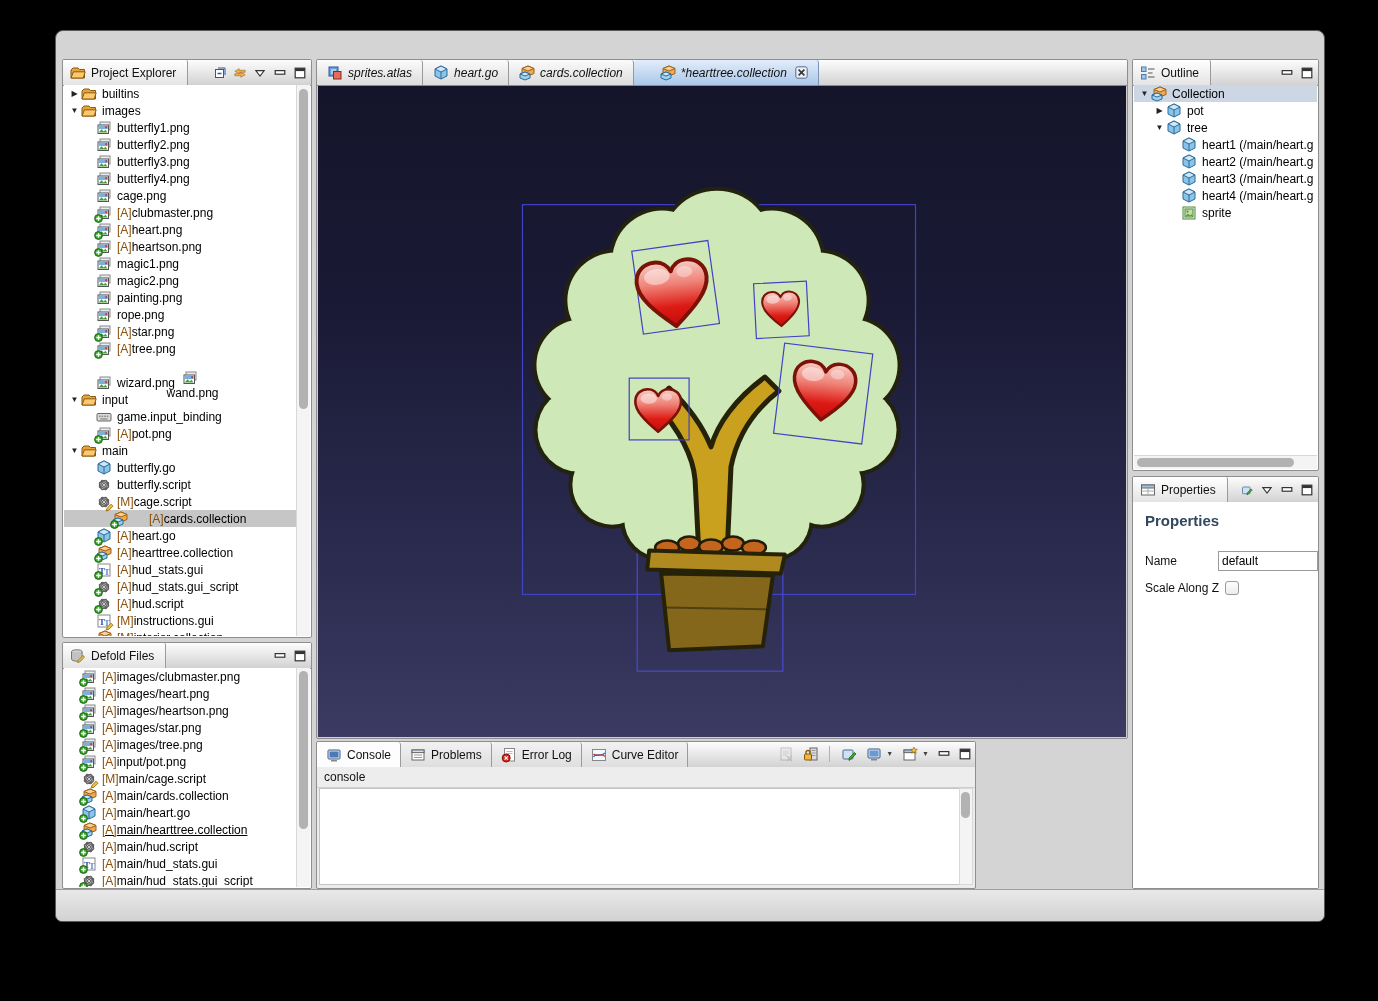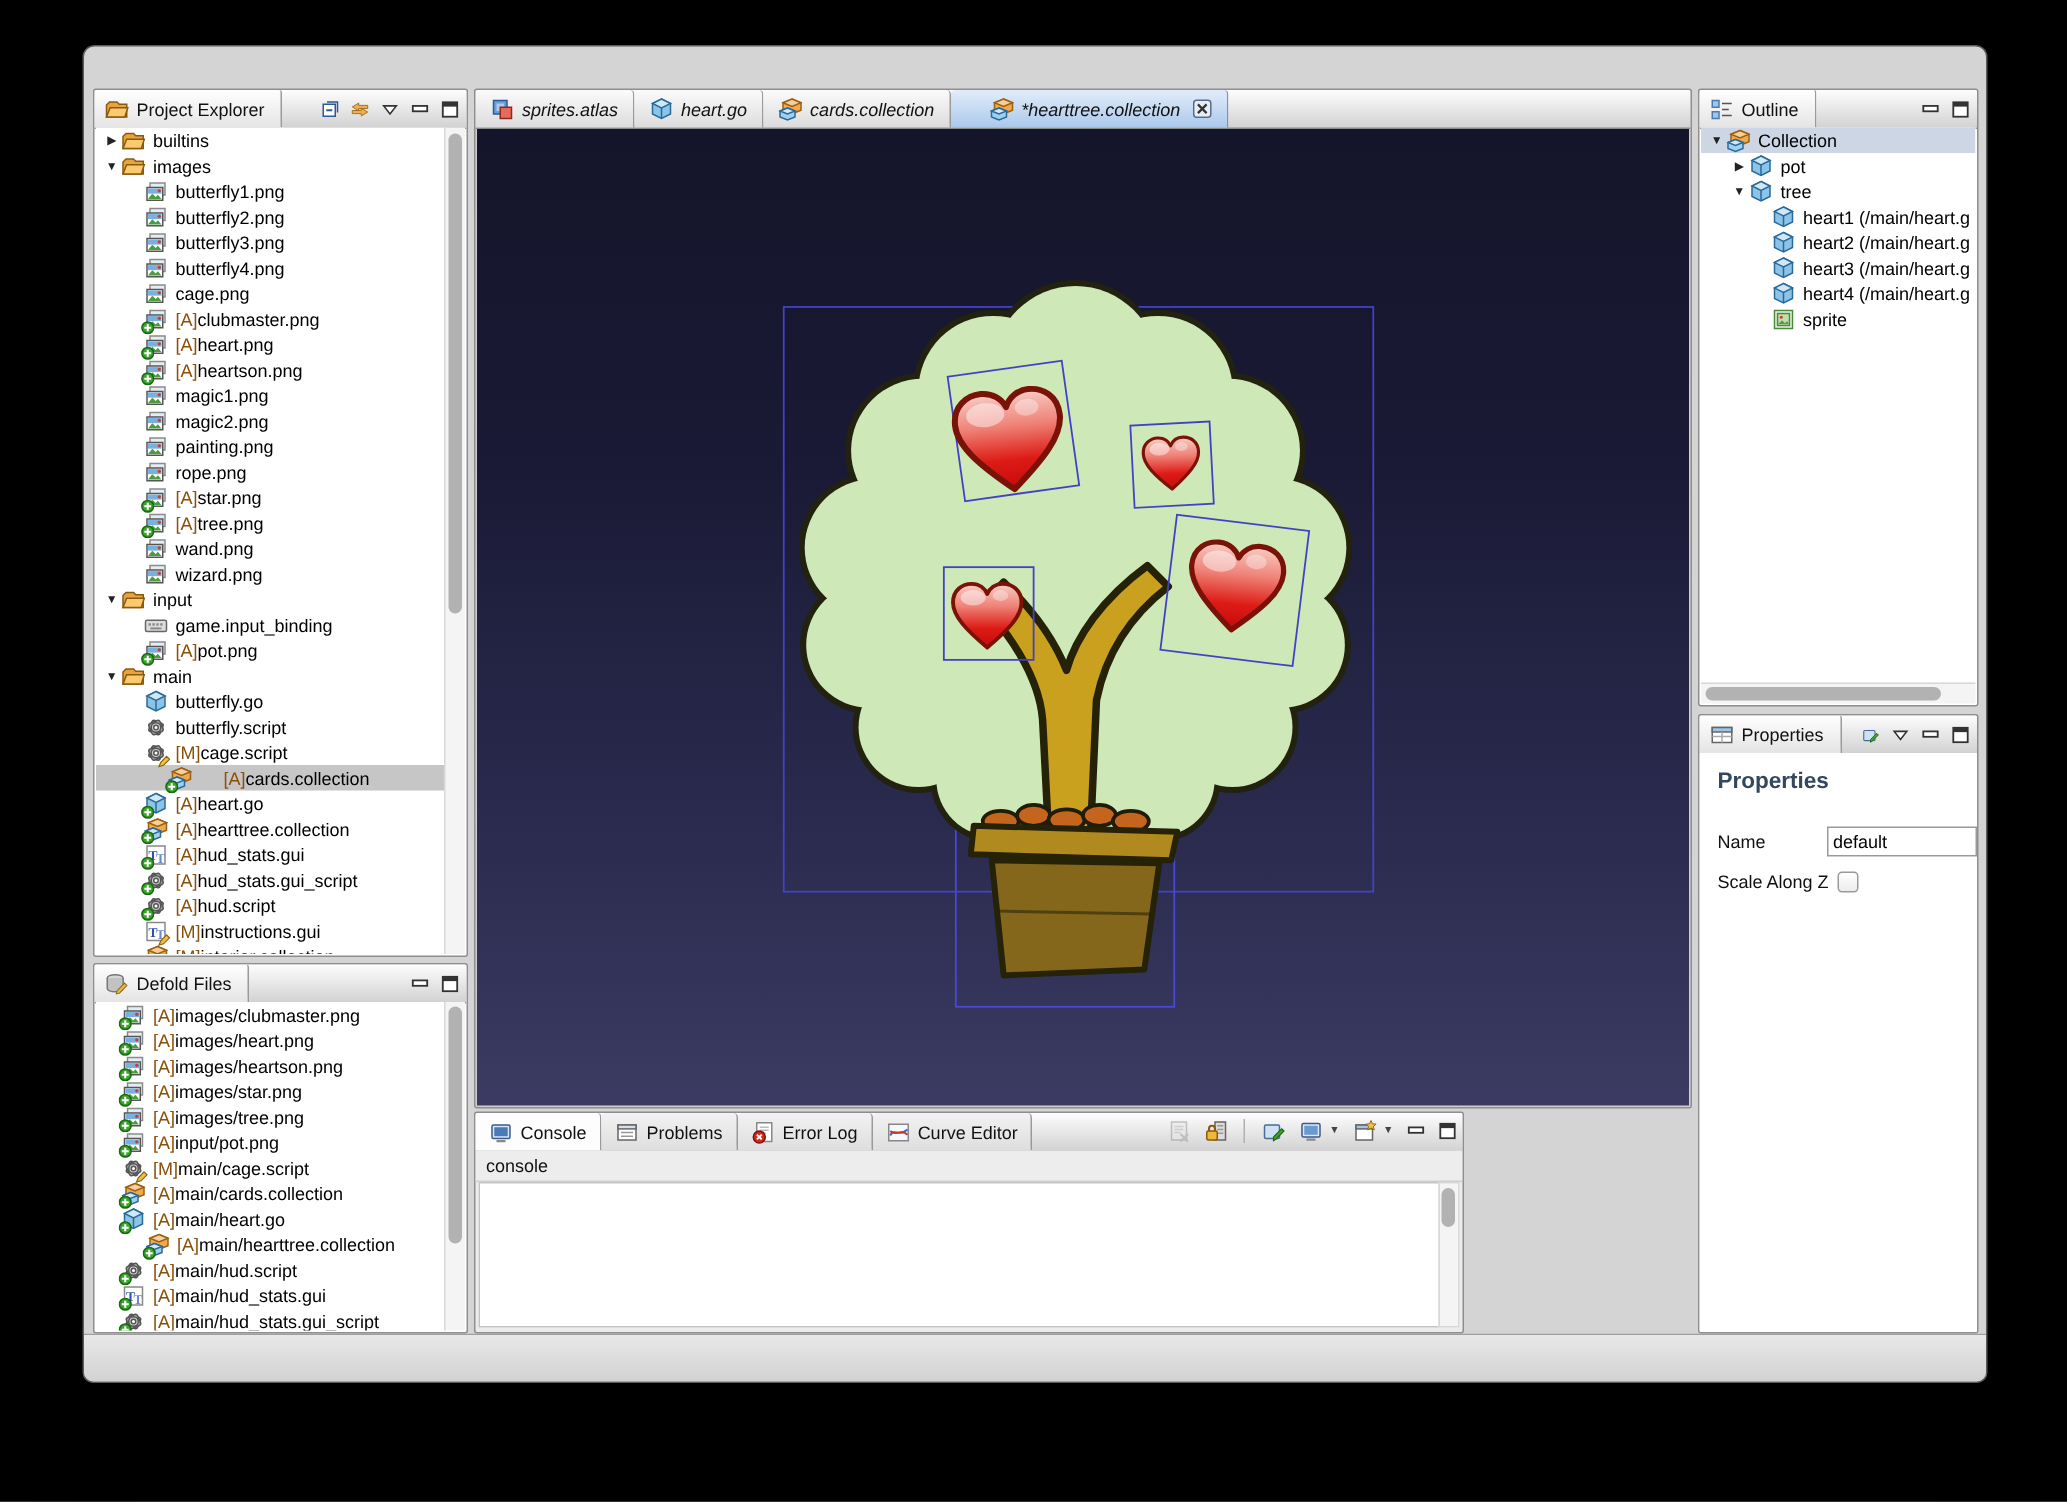--- a/index.html
+++ b/index.html
@@ -350,21 +350,21 @@
               <path d="M2.7 12.6 L5.5 9.2 L7.8 11.4 L9.3 9.8 L11.6 12.6 Z" fill="#4a9c3c"></path>
               <circle cx="10.2" cy="7.2" r="1.1" fill="#d23a2a"></circle>
             </svg>
             <svg class="ovl-add" viewBox="0 0 9 9">
               <circle cx="4.5" cy="4.5" r="3.9" fill="#3aa32a" stroke="#1a6a12"></circle>
               <path d="M4.5 2.2 V6.8 M2.2 4.5 H6.8" stroke="#fff" stroke-width="1.4"></path>
             </svg>
           </span>
           <span class="tree-label"><span class="prefix">[A]</span>tree.png</span>
         </div>
-        <div class="tree-row" style="padding-left: 19px;">
+        <div class="tree-row" style="padding-left: 19px; flex-direction: column;">
           <span class="arrow"></span>
           <span class="icon">
             <svg viewBox="0 0 16 16">
               <rect x="4" y="2" width="10" height="8" fill="#e4edf4" stroke="#8a8a8a"></rect>
               <rect x="2" y="5" width="10.5" height="8.5" fill="#fff" stroke="#555"></rect>
               <rect x="2.7" y="5.7" width="9" height="3.4" fill="#7ab0dd"></rect>
               <path d="M2.7 12.6 L5.5 9.2 L7.8 11.4 L9.3 9.8 L11.6 12.6 Z" fill="#4a9c3c"></path>
               <circle cx="10.2" cy="7.2" r="1.1" fill="#d23a2a"></circle>
             </svg>
           </span>
@@ -778,21 +778,21 @@
               <path d="M8 1 L14 4 L8 7 L2 4 Z" fill="#cfe8f8" stroke="#2a6a9a"></path>
               <path d="M8 7 V14" stroke="#2a6a9a" fill="none"></path>
             </svg>
             <svg class="ovl-add" viewBox="0 0 9 9">
               <circle cx="4.5" cy="4.5" r="3.9" fill="#3aa32a" stroke="#1a6a12"></circle>
               <path d="M4.5 2.2 V6.8 M2.2 4.5 H6.8" stroke="#fff" stroke-width="1.4"></path>
             </svg>
           </span>
           <span class="tree-label"><span class="prefix">[A]</span>main/heart.go</span>
         </div>
-        <div class="tree-row" style="padding-left: 20px;">
+        <div class="tree-row" style="padding-left: 4px; text-decoration: underline;">
           <span class="arrow"></span>
           <span class="icon">
             <svg viewBox="0 0 16 16">
               <path d="M9 1 L15 3.5 V8.5 L9 11 L3 8.5 V3.5 Z" fill="#f2a94e" stroke="#9a6014"></path>
               <path d="M9 1 L15 3.5 L9 6 L3 3.5 Z" fill="#f8cf96" stroke="#9a6014"></path>
               <path d="M6 7 L11 9 V13 L6 15 L1 13 V9 Z" fill="#9fd0ee" stroke="#2a6a9a"></path>
               <path d="M6 7 L11 9 L6 11 L1 9 Z" fill="#d2eaf8" stroke="#2a6a9a"></path>
             </svg>
             <svg class="ovl-add" viewBox="0 0 9 9">
               <circle cx="4.5" cy="4.5" r="3.9" fill="#3aa32a" stroke="#1a6a12"></circle>

